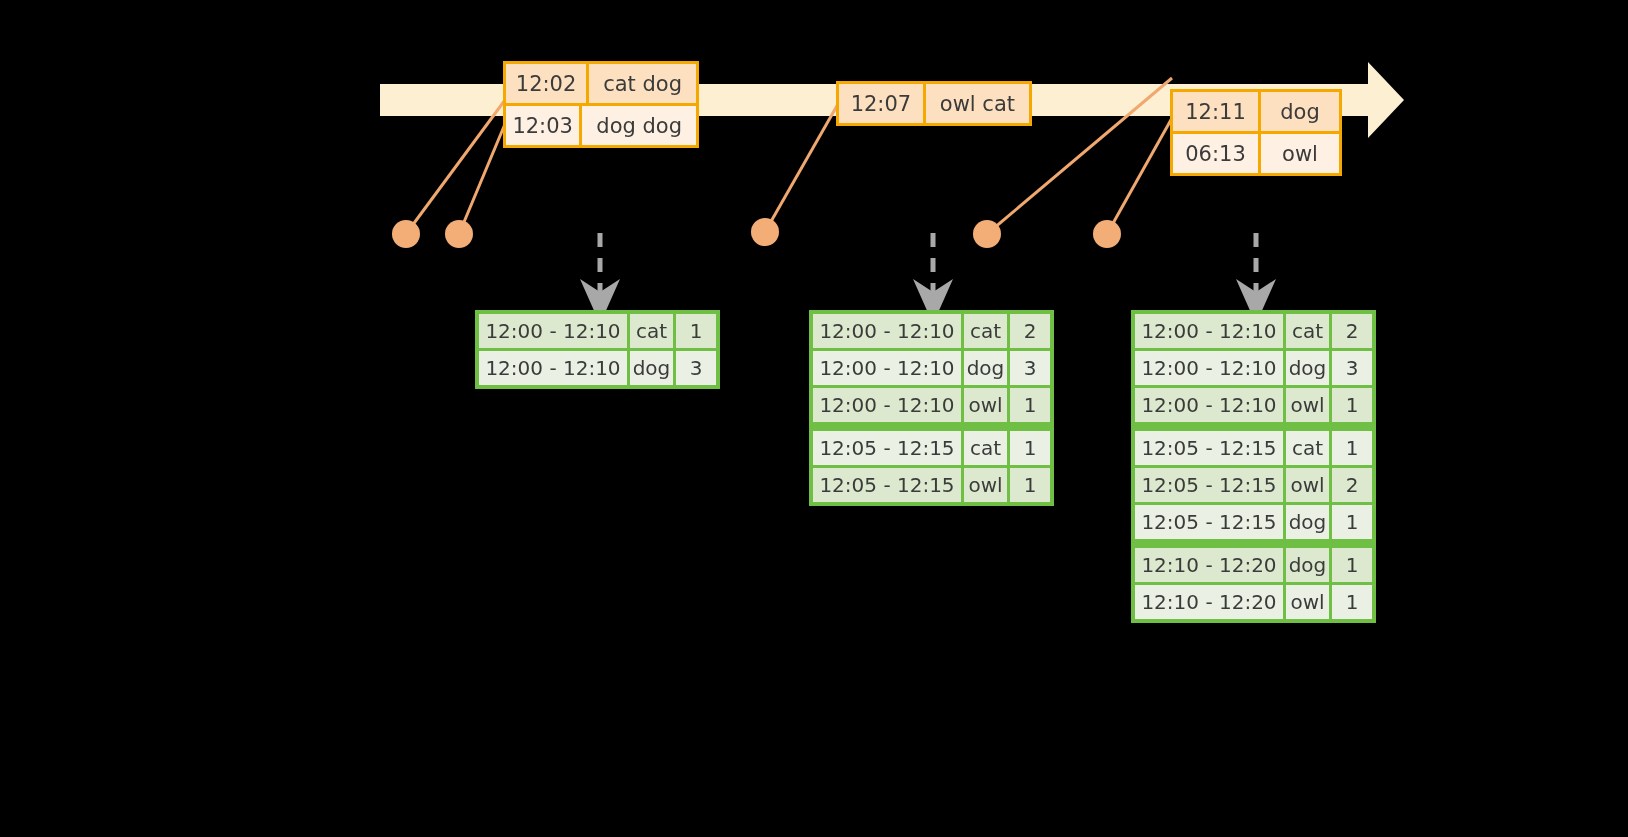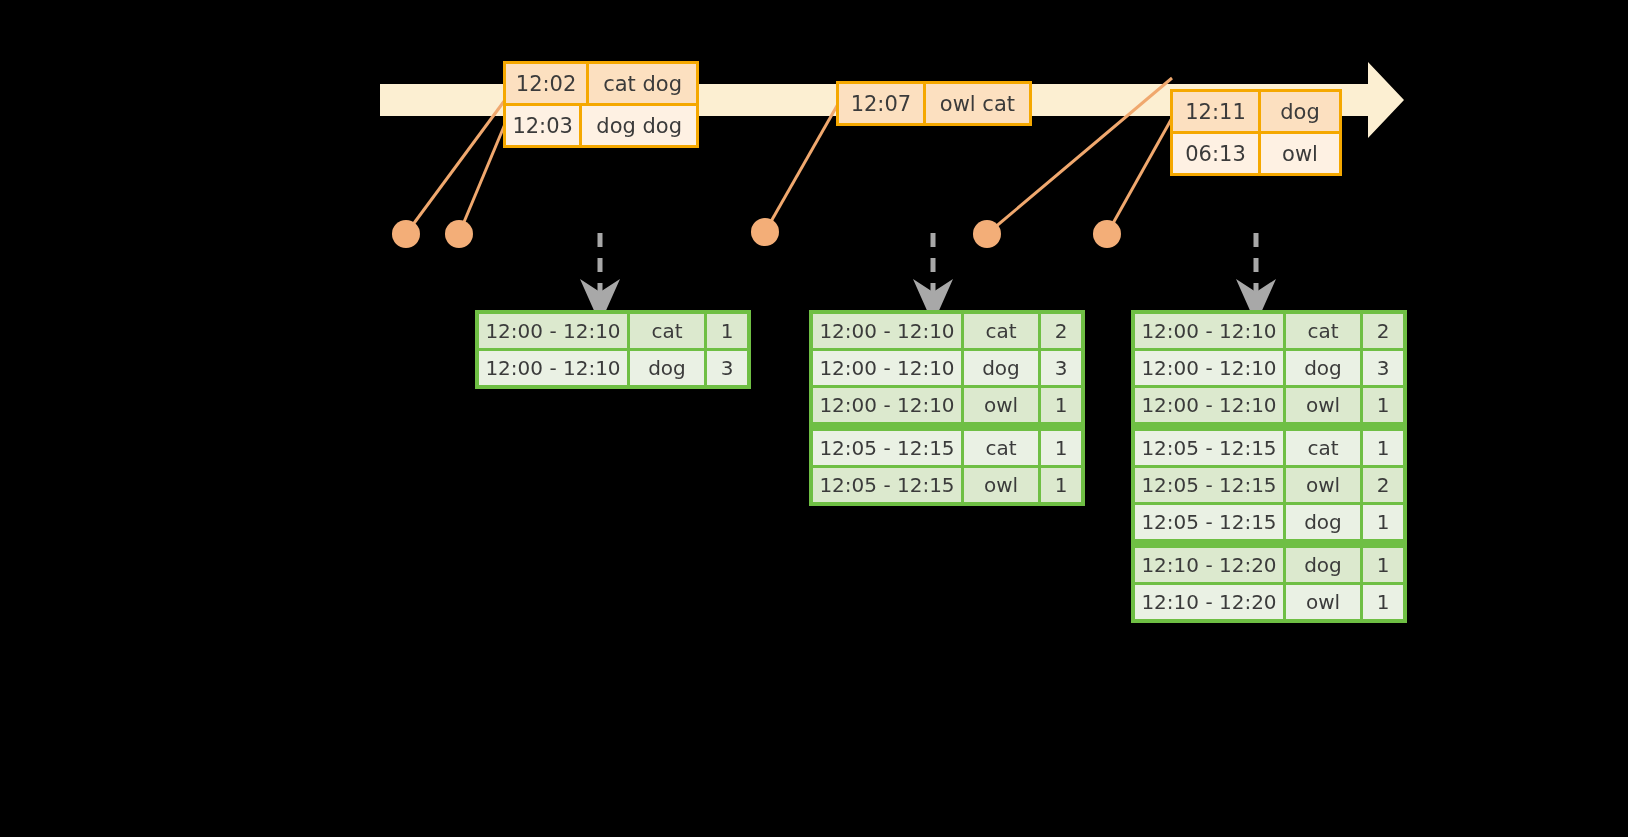--- a/index.html
+++ b/index.html
@@ -41,21 +41,21 @@
     gap:3px;
     padding:0;
   }
   .rrow{display:flex;gap:3px;}
   .rcell{
     font-size:20px;color:#3b3b3b;
     display:flex;align-items:center;justify-content:center;
     height:34px;box-sizing:border-box;white-space:nowrap;
   }
   .c-window{width:148px;}
-  .c-key{width:74px;}
+  .c-key{width:43px;}
   .c-val{width:40px;}
   .tone-a .rcell{background:#DCE9CE;}
   .tone-b .rcell{background:#EAF1E4;}
   .grp-sep{height:3px;background:#6FBF44;margin:0 -0px;}
 </style>
 </head>
 <body>
 
 <div id="stage">
 

